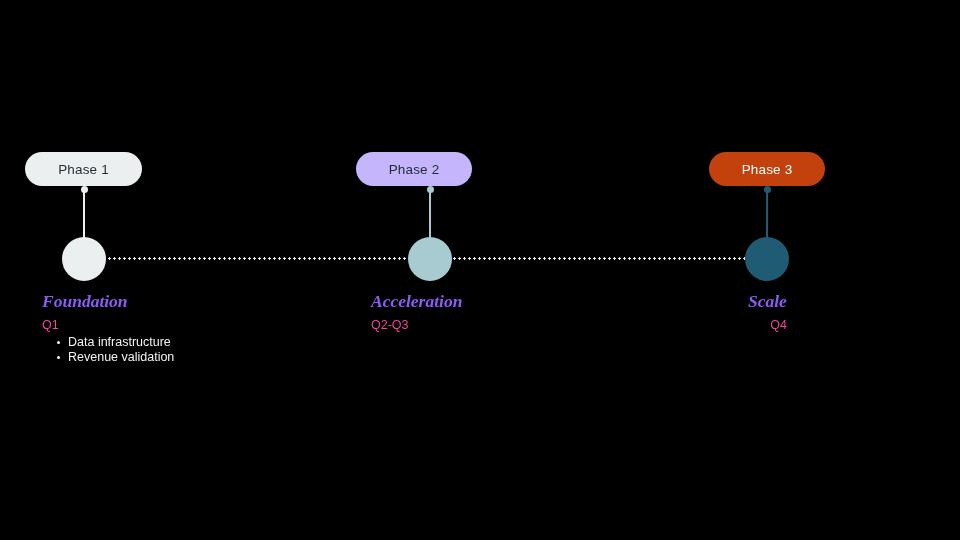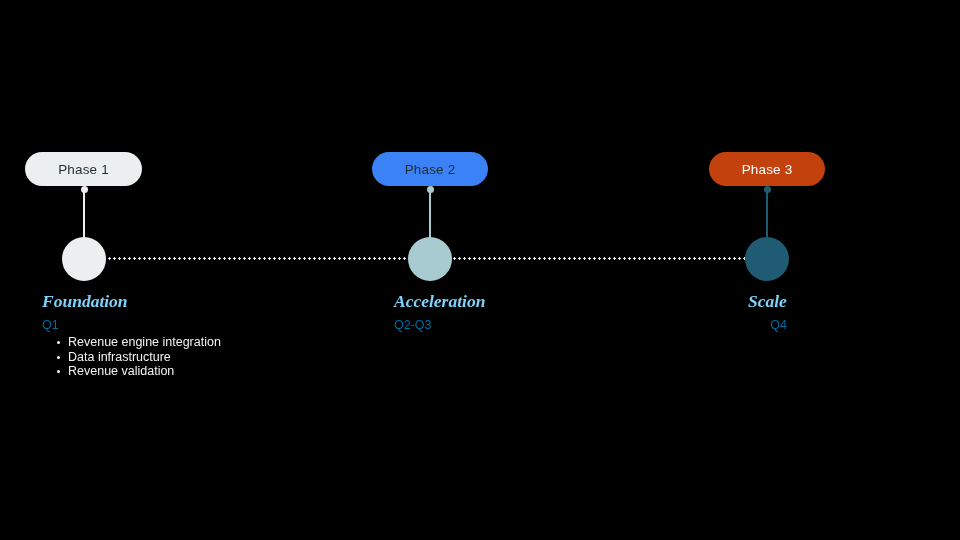--- a/index.html
+++ b/index.html
@@ -83,29 +83,29 @@
   
   .phase-text {
     position: absolute;
     top: 291px;
   }
   .phase-heading {
     font-family: "Liberation Serif", "DejaVu Serif", serif;
     font-style: italic;
     font-weight: 700;
     font-size: 17.5px;
-    color: #7dd3fc;
+    color: #8b5cf6;
     line-height: 20px;
     margin: 0 0 7px 0;
     white-space: nowrap;
   }
   .phase-quarter {
     font-family: "Liberation Sans", sans-serif;
     font-size: 12.5px;
-    color: #0369a1;
+    color: #ec4899;
     line-height: 15px;
     margin: 0 0 2px 0;
     white-space: nowrap;
   }
   .phase-bullets {
     list-style: none;
     margin: 0;
     padding: 0 0 0 15px;
   }
   .phase-bullets li {
@@ -137,33 +137,32 @@
 
   <div class="phase">
     <div class="phase-pill" style="left: 25px; width: 117px; background: rgb(236, 239, 240); color: rgb(31, 45, 51);">Phase 1</div>
     <div class="stem-dot" style="left: 80.5px; background: rgb(236, 239, 240);"></div>
     <div class="stem-line" style="left: 83px; background: rgb(236, 239, 240);"></div>
     <div class="phase-node" style="left: 62px; background: rgb(236, 239, 240);"></div>
     <div class="phase-text" style="left: 42px;">
       <div class="phase-heading">Foundation</div>
       <div class="phase-quarter">Q1</div>
       <ul class="phase-bullets">
-        <li>Revenue engine integration</li>
         <li>Data infrastructure</li>
         <li>Revenue validation</li>
       </ul>
     </div>
   </div>
 
   <div class="phase">
-    <div class="phase-pill" style="left: 372px; width: 116px; background: #3b82f6; color: rgb(31, 45, 51);">Phase 2</div>
+    <div class="phase-pill" style="left: 356px; width: 116px; background: #c4b5fd; color: rgb(31, 45, 51);">Phase 2</div>
     <div class="stem-dot" style="left: 426.5px; background: rgb(168, 203, 209);"></div>
     <div class="stem-line" style="left: 429px; background: rgb(168, 203, 209);"></div>
     <div class="phase-node" style="left: 408px; background: rgb(168, 203, 209);"></div>
-    <div class="phase-text" style="left: 394px;">
+    <div class="phase-text" style="left: 371px;">
       <div class="phase-heading">Acceleration</div>
       <div class="phase-quarter">Q2-Q3</div>
     </div>
   </div>
 
   <div class="phase">
     <div class="phase-pill" style="left: 709px; width: 116px; background: #c2410c; color: rgb(255, 255, 255);">Phase 3</div>
     <div class="stem-dot" style="left: 763.5px; background: rgb(31, 91, 114);"></div>
     <div class="stem-line" style="left: 766px; background: rgb(31, 91, 114);"></div>
     <div class="phase-node" style="left: 745px; background: rgb(31, 91, 114);"></div>

